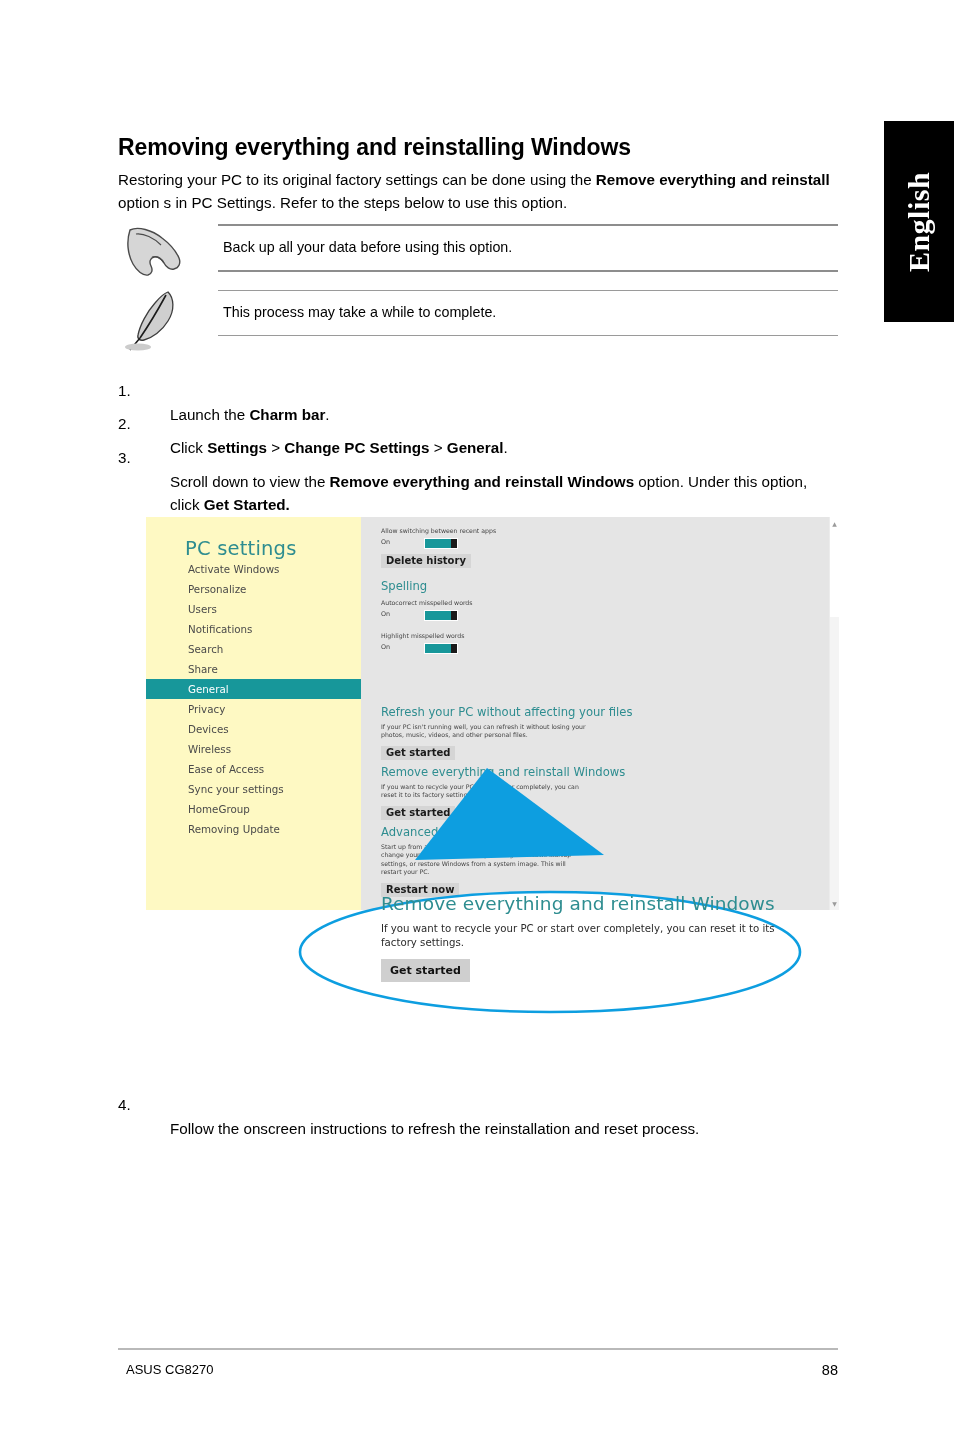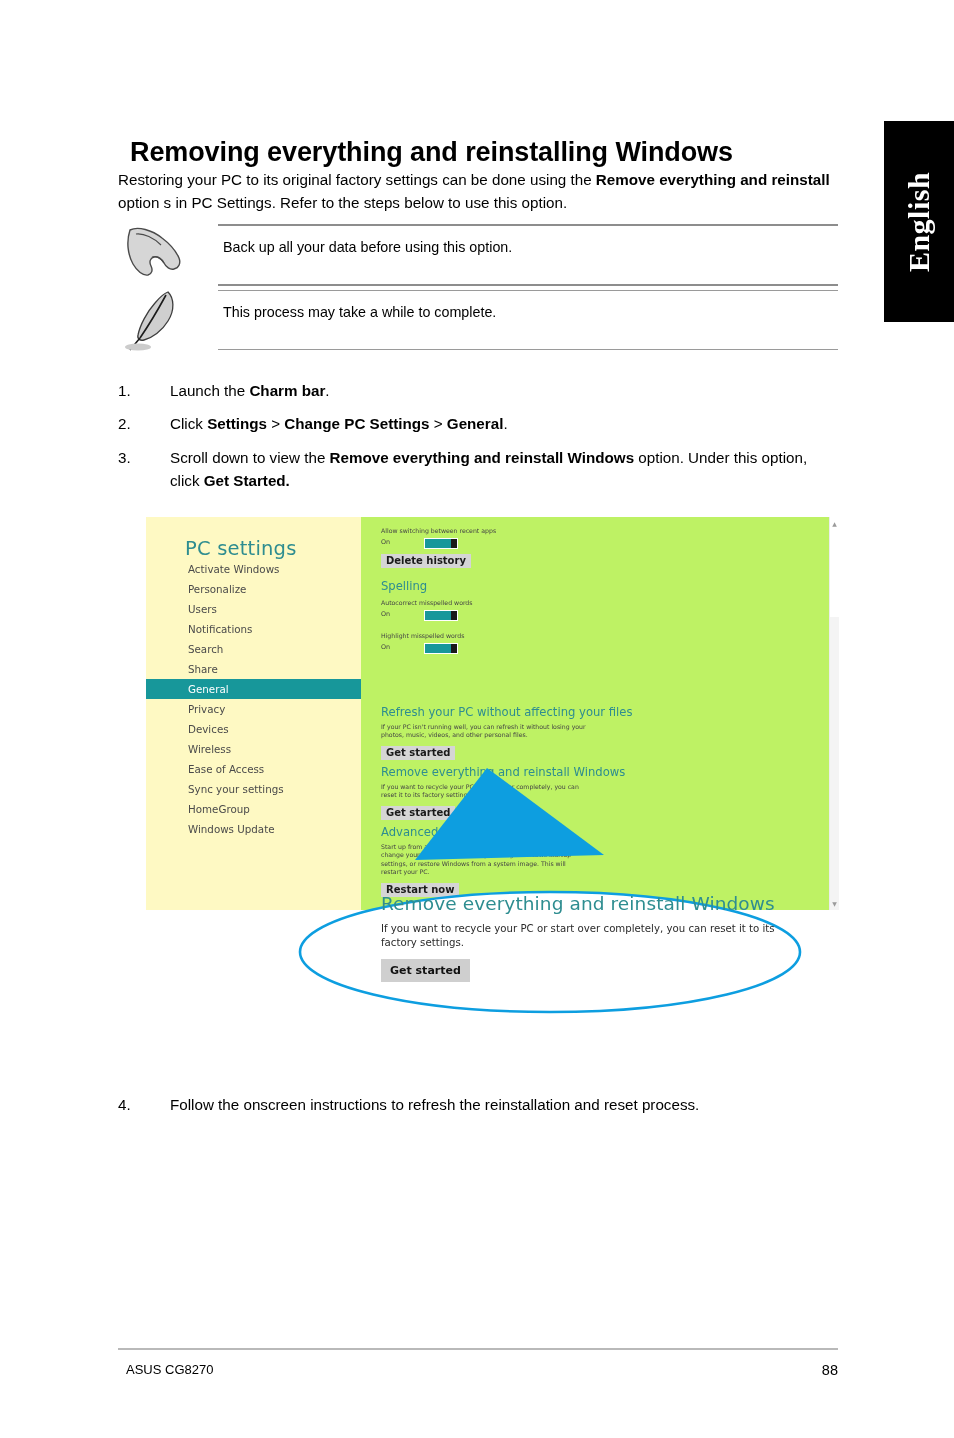--- a/index.html
+++ b/index.html
@@ -42,23 +42,23 @@
   
   #page {
     position: absolute;
     left: 118px;
     top: 0;
     width: 720px;
   }
 
   #doc-title {
     position: absolute;
-    left: 12px;
+    left: 0;
     top: 119px;
-    font-size: 27px;
+    font-size: 23px;
     font-weight: bold;
     letter-spacing: -0.1px;
     white-space: nowrap;
     text-align: right;
   }
 
   #intro {
     position: absolute;
     left: 0;
     top: 153px;
@@ -82,21 +82,21 @@
     height: 60px;
   }
   .note-body {
     position: absolute;
     left: 100px;
     width: 620px;
   }
   .note-text {
     font-size: 14.3px;
     line-height: 18px;
-    padding: 12px 0 28px 5px;
+    padding: 12px 0 14px 5px;
   }
   .rule-important { border-top: 2.5px solid #8d8d8d; }
   .rule-important-b { border-bottom: 2.5px solid #8d8d8d; }
   .rule-note { border-top: 1.2px solid #9a9a9a; }
   .rule-note-b { border-bottom: 1.2px solid #9a9a9a; }
 
   #note-important { top: 224px; }
   #note-note { top: 290px; }
 
   
@@ -109,20 +109,21 @@
   }
   .step .num {
     position: absolute;
     left: 0;
     top: 0;
     width: 40px;
   }
   .step .body {
     margin-left: 52px;
     display: block;
+    margin-top: 24px;
   }
   .step b { font-weight: bold; }
   #step-1 { top: 379px; }
   #step-2 { top: 412px; }
   #step-3 { top: 446px; }
   #step-4 { top: 1093px; }
 
   
   #shot {
     position: absolute;
@@ -167,21 +168,21 @@
     background: #17979a;
     color: #ffffff;
   }
 
   #shot-content {
     position: absolute;
     left: 215px;
     top: 0;
     width: 478px;
     height: 393px;
-    background: #bef264;
+    background: #e5e5e5;
   }
   .c-sec { position: absolute; left: 20px; }
   .c-h {
     font-size: 11.6px;
     color: #2e8d90;
     white-space: nowrap;
     font-family: "DejaVu Sans", sans-serif;
   }
   .c-sub {
     font-size: 6.2px;
@@ -408,21 +409,21 @@
       <div class="nav-item">Notifications</div>
       <div class="nav-item">Search</div>
       <div class="nav-item">Share</div>
       <div class="nav-item active">General</div>
       <div class="nav-item">Privacy</div>
       <div class="nav-item">Devices</div>
       <div class="nav-item">Wireless</div>
       <div class="nav-item">Ease of Access</div>
       <div class="nav-item">Sync your settings</div>
       <div class="nav-item">HomeGroup</div>
-      <div class="nav-item">Windows Update</div>
+      <div class="nav-item">Removing Update</div>
     </div>
   </div>
 
   <div id="shot-content">
 
     <div class="c-sec" style="top:4px;">
       <div class="c-sub">Allow switching between recent apps</div>
       <div class="c-on">
         <span>On</span>
         <span class="toggle">

